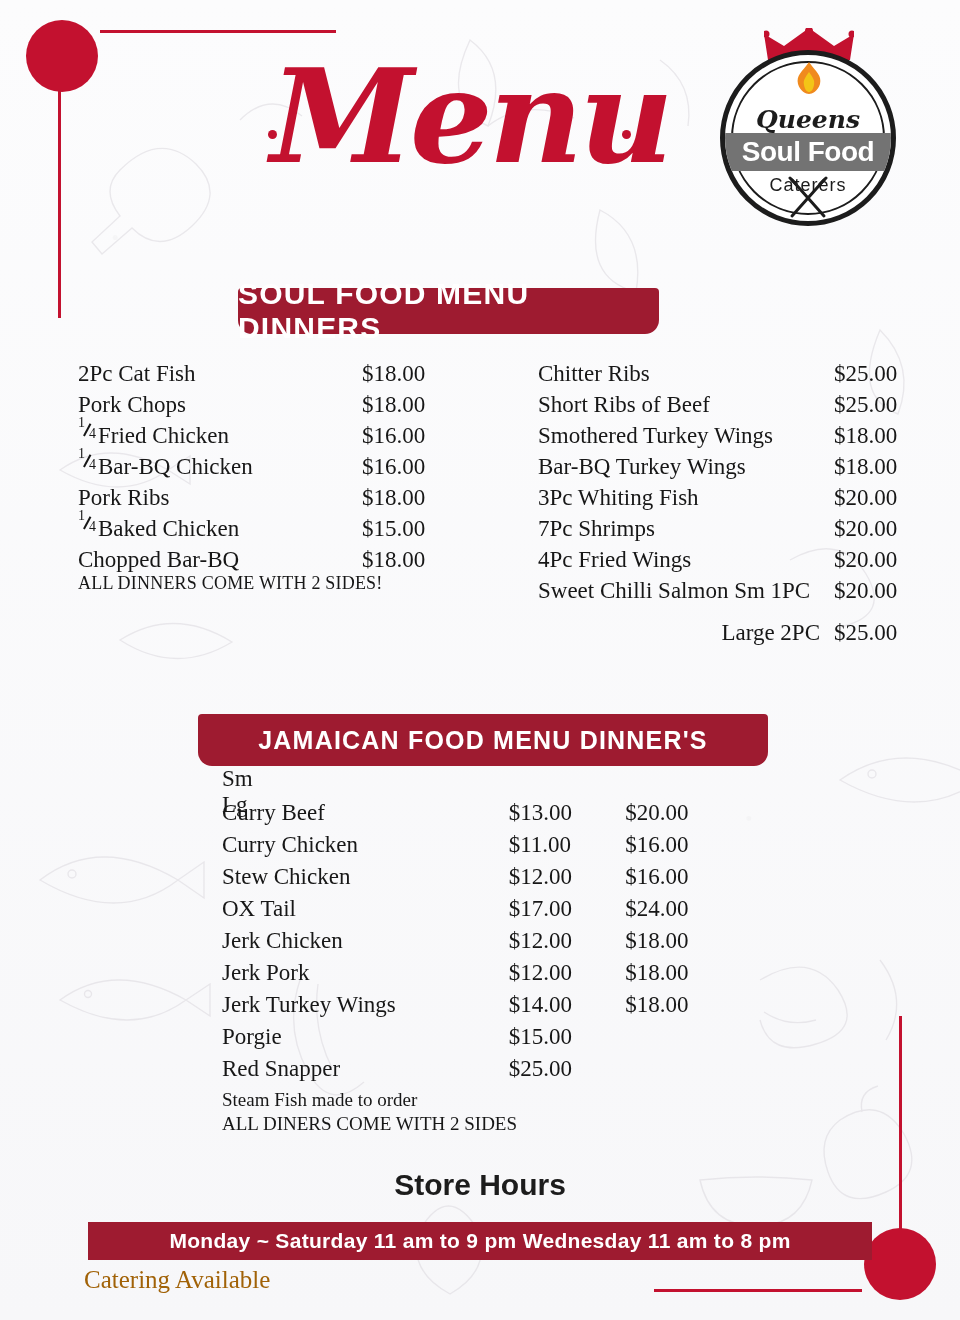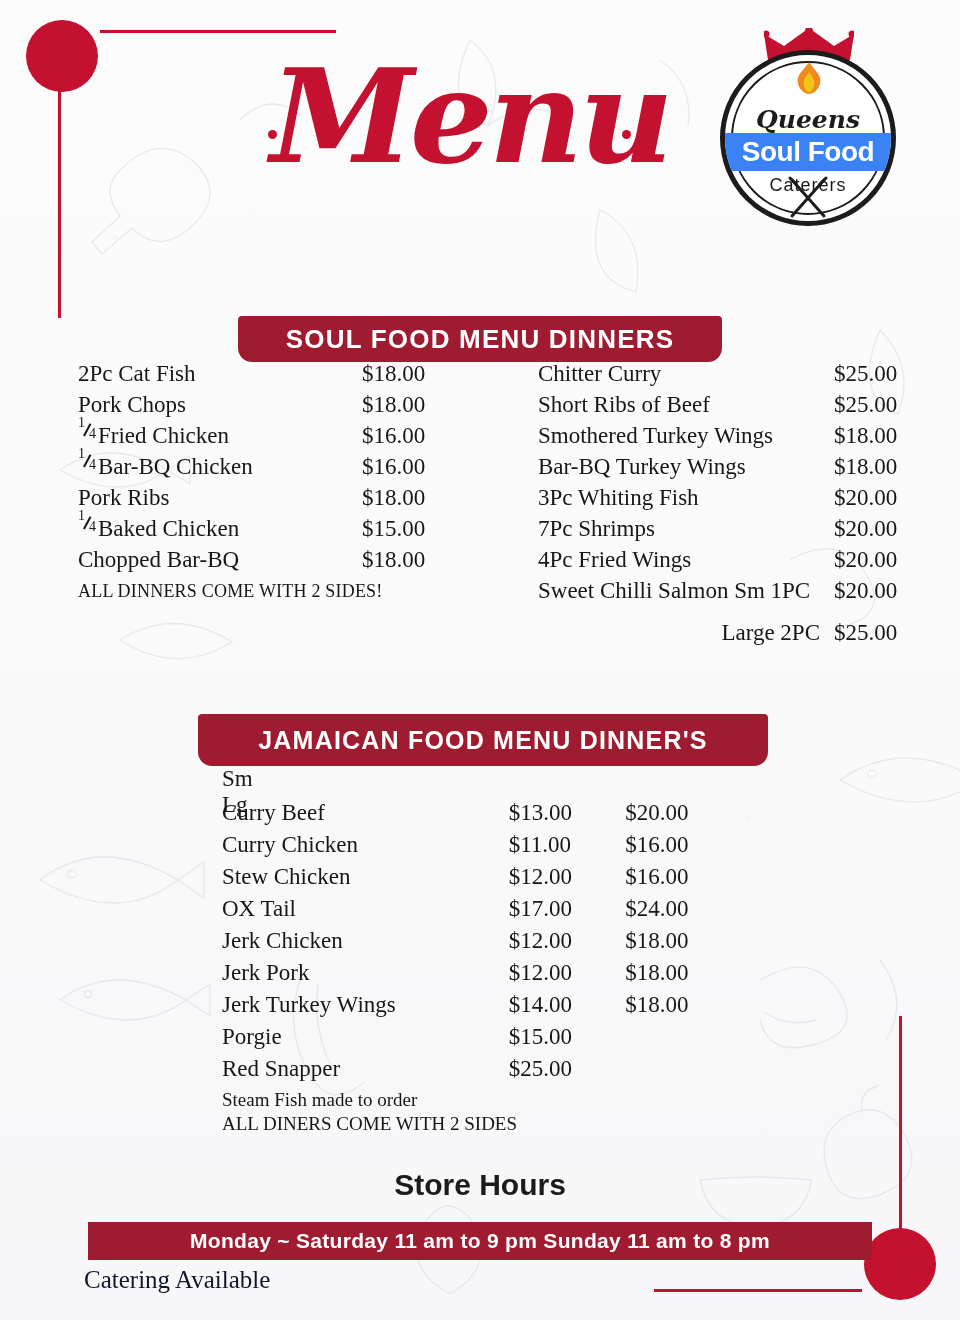--- a/index.html
+++ b/index.html
@@ -131,21 +131,21 @@
     font-family: "DejaVu Serif", serif;
     font-style: italic;
     font-weight: 700;
     font-size: 25px;
     color: #1c1c1c;
   }
   .logo-soulfood-band {
     position: absolute;
     left: -6px; right: -6px; top: 78px;
     height: 38px;
-    background: #3b82f6;
+    background: #737373;
     display: flex;
     align-items: center;
     justify-content: center;
   }
   .logo-soulfood {
     font-family: "Liberation Sans", sans-serif;
     font-weight: 700;
     font-size: 28px;
     color: #ffffff;
     letter-spacing: -0.5px;
@@ -184,23 +184,22 @@
     font-family: "Liberation Sans", sans-serif;
     font-weight: 700;
     letter-spacing: 1.2px;
     display: flex;
     align-items: center;
     justify-content: center;
     border-radius: 4px 4px 14px 14px;
   }
   .banner-soul {
     left: 238px; top: 288px;
-    width: 484px; height: 46px;
-    font-size: 26px;
-    margin-top: 28px;
+    width: 421px; height: 46px;
+    font-size: 30px;
   }
   .banner-jamaican {
     left: 198px; top: 700px;
     width: 570px; height: 52px;
     font-size: 25px;
     margin-top: 14px;
   }
 
   
   .soul-cols {
@@ -247,21 +246,21 @@
     background: #171717;
     transform: rotate(-62deg);
   }
   .frac .den {
     position: absolute;
     right: 0; top: 5px;
     font-size: 14px;
   }
 
   .all-dinners-note {
-    margin-top: 8px;
+    margin-top: 0;
     font-size: 18px;
     letter-spacing: 0.2px;
     color: #171717;
   }
   .salmon-large {
     display: flex;
     justify-content: flex-end;
     font-size: 23px;
     color: #171717;
     height: 31px;
@@ -322,21 +321,21 @@
     font-size: 21px;
     display: flex;
     align-items: center;
     justify-content: center;
     letter-spacing: 0.3px;
   }
   .catering {
     position: absolute;
     left: 84px; top: 1266px;
     font-size: 25px;
-    color: #0f172a;
+    color: #a16207;
   }
 </style>
 </head>
 <body>
 
 <div class="bg-texture"></div>
 
 <svg class="bg-doodles" viewBox="0 0 960 1320" xmlns="http://www.w3.org/2000/svg">
   <g fill="none" stroke="#d9d6dc" stroke-width="1.4">
 
@@ -451,21 +450,21 @@
     </div>
     <div class="row">
       <span class="name">Chopped Bar-BQ</span>
       <span class="price">$18.00</span>
     </div>
     <div class="all-dinners-note">ALL DINNERS COME WITH 2 SIDES!</div>
   </div>
 
   <div class="soul-col right">
     <div class="row right-col">
-      <span class="name">Chitter Curry</span>
+      <span class="name">Chitter Ribs</span>
       <span class="price">$25.00</span>
     </div>
     <div class="row right-col">
       <span class="name">Short Ribs of Beef</span>
       <span class="price">$25.00</span>
     </div>
     <div class="row right-col">
       <span class="name">Smothered Turkey Wings</span>
       <span class="price">$18.00</span>
     </div>
@@ -551,14 +550,14 @@
     <span class="lg"></span>
   </div>
 
   <div class="jam-notes">
     <div>Steam Fish made to order</div>
     <div>ALL DINERS COME WITH 2 SIDES</div>
   </div>
 </div>
 
 <div class="store-hours-title">Store Hours</div>
-<div class="hours-band">Monday ~ Saturday 11 am to 9 pm Sunday 11 am to 8 pm</div>
+<div class="hours-band">Monday ~ Saturday 11 am to 9 pm Wednesday 11 am to 8 pm</div>
 <div class="catering">Catering Available</div>
 
 </body></html>

